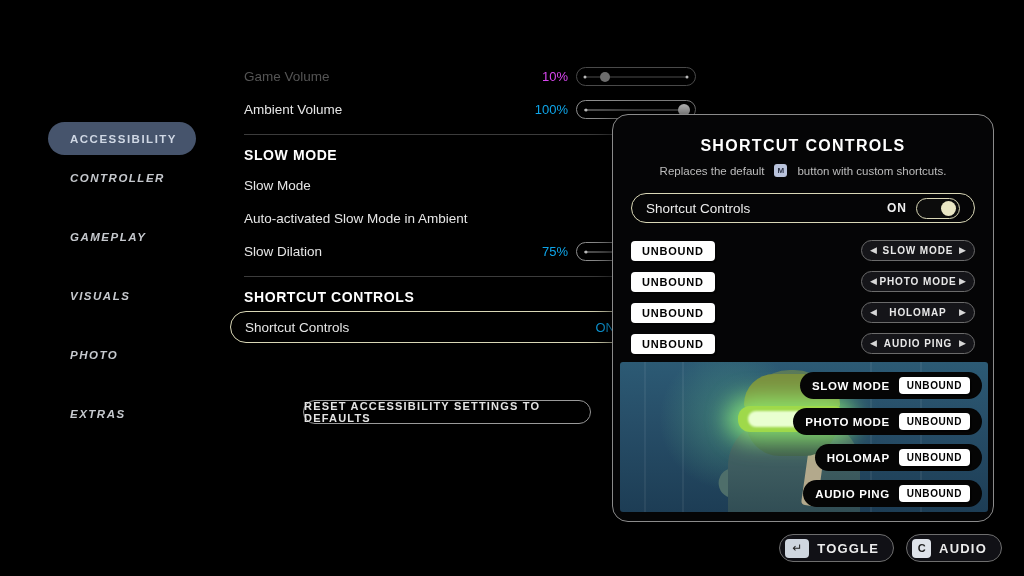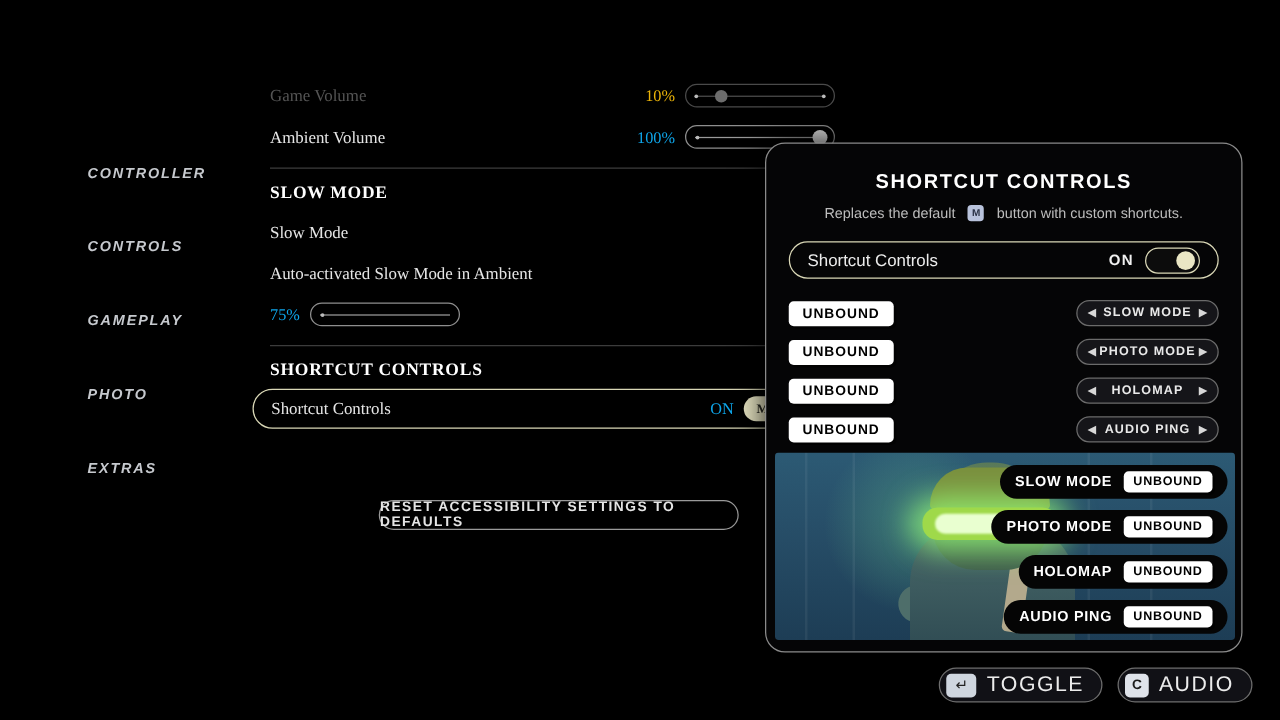--- a/index.html
+++ b/index.html
@@ -9,27 +9,27 @@
   
   #sidebar { position:absolute; left:48px; top:122px; width:148px; }
   .side-item { height:33px; display:flex; align-items:center; padding-left:22px;
     font-size:11.5px; letter-spacing:1.5px; color:#b9bfc9; font-weight:600;
     border-radius:18px; margin-bottom:6px; }
   .side-item.active { background:#46546c; color:#cfd7e4; }
   .side-item:not(.active){ color:#c6c9ce; }
   #sidebar .gap { margin-bottom:26px;font-style:italic; }
 
   
-  #main { position:absolute; left:216px; top:60px; width:452px;font-family:Liberation Serif, serif; }
+  #main { position:absolute; left:244px; top:60px; width:452px; }
   .row { height:33px; display:flex; align-items:center; position:relative;
     font-size:13.5px; color:#e6e6e6; }
   .row.dim { color:#545454; }
   .row .lbl { flex:1; white-space:nowrap; }
   .row .val { font-size:13px; color:#0ea5e9; margin-right:8px; white-space:nowrap; }
-  .row.dim .val { color:#eab308;text-align:right; }
+  .row.dim .val { color:#d946ef;text-align:right; }
 
   .slider { width:120px; height:19px; border-radius:10px; border:1px solid #8e8e8e;
     position:relative; }
   .slider.dimmed { border-color:#4a4a4a; }
   .slider .trk { position:absolute; left:7px; right:7px; top:50%; height:1px;
     background:#9a9a9a; transform:translateY(-50%); }
   .slider.dimmed .trk { background:#4d4d4d; }
   .slider .dot { position:absolute; top:50%; transform:translate(-50%,-50%);
     width:3px; height:3px; border-radius:50%; background:#bbb; }
   .slider .knob { position:absolute; top:50%; transform:translate(-50%,-50%);
@@ -122,34 +122,37 @@
 
   
   #footer { position:absolute; right:22px; bottom:14px; display:flex; gap:12px; }
   .fbtn { height:28px; border-radius:15px; border:1px solid #6e6e6e; background:#111116;
     display:flex; align-items:center; padding:0 14px 0 5px; gap:8px; }
   .fbtn .cap-enter { width:24px; height:19px; border-radius:4px; background:#cfd6df;
     color:#222; display:flex; align-items:center; justify-content:center; font-size:12px; }
   .fbtn .cap-c { width:19px; height:19px; border-radius:4px; background:#dfe3ea;
     color:#1b1b1b; display:flex; align-items:center; justify-content:center;
     font-size:11px; font-weight:700; }
-  .fbtn .ftxt { font-size:17px; font-weight:400; letter-spacing:1.2px; color:#ececec; }
+  .fbtn .ftxt { font-size:13px; font-weight:700; letter-spacing:1.2px; color:#ececec; }
 </style>
 </head>
 <body>
 
 <div id="sidebar">
+  <div class="side-item active">
+    <span>ACCESSIBILITY</span>
+  </div>
   <div class="side-item gap">
     <span>CONTROLLER</span>
   </div>
   <div class="side-item gap">
-    <span>CONTROLS</span>
-  </div>
-  <div class="side-item gap">
     <span>GAMEPLAY</span>
+  </div>
+  <div class="side-item gap">
+    <span>VISUALS</span>
   </div>
   <div class="side-item gap">
     <span>PHOTO</span>
   </div>
   <div class="side-item gap">
     <span>EXTRAS</span>
   </div>
 </div>
 
 <div id="main">
@@ -183,20 +186,21 @@
     <span class="lbl">Slow Mode</span>
     <span class="val">OFF</span>
   </div>
 
   <div class="row">
     <span class="lbl">Auto-activated Slow Mode in Ambient</span>
     <span class="val">OFF</span>
   </div>
 
   <div class="row">
+    <span class="lbl">Slow Dilation</span>
     <span class="val">75%</span>
     <div class="slider">
       <div class="trk"></div>
       <div class="dot" style="left:9px"></div>
     </div>
   </div>
 
   <div class="divider"></div>
   <div class="sec-head">SHORTCUT CONTROLS</div>
 

